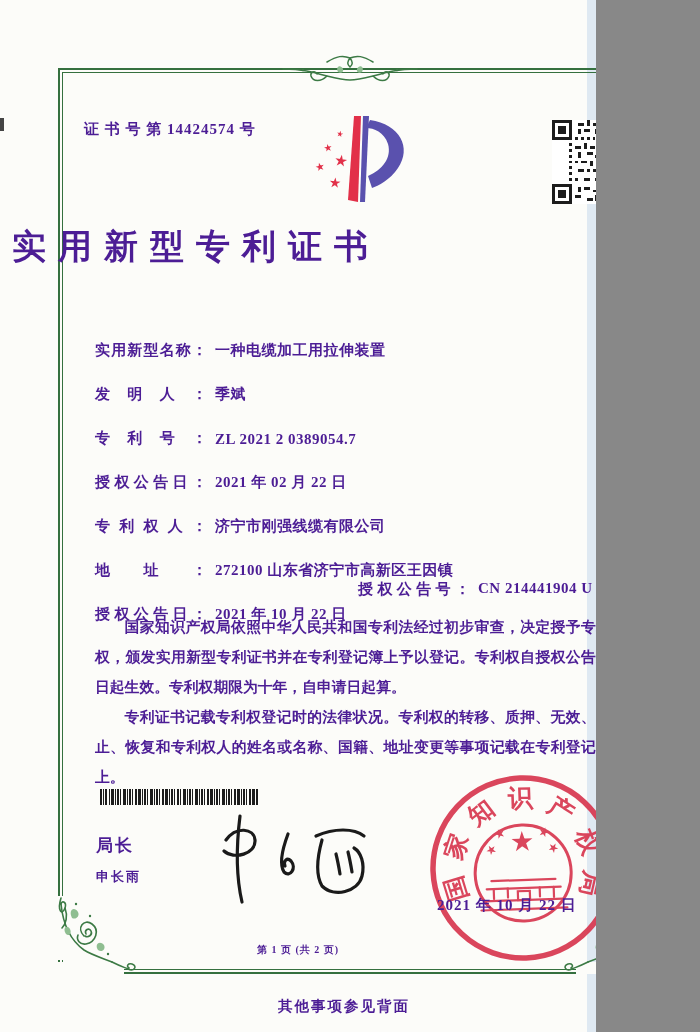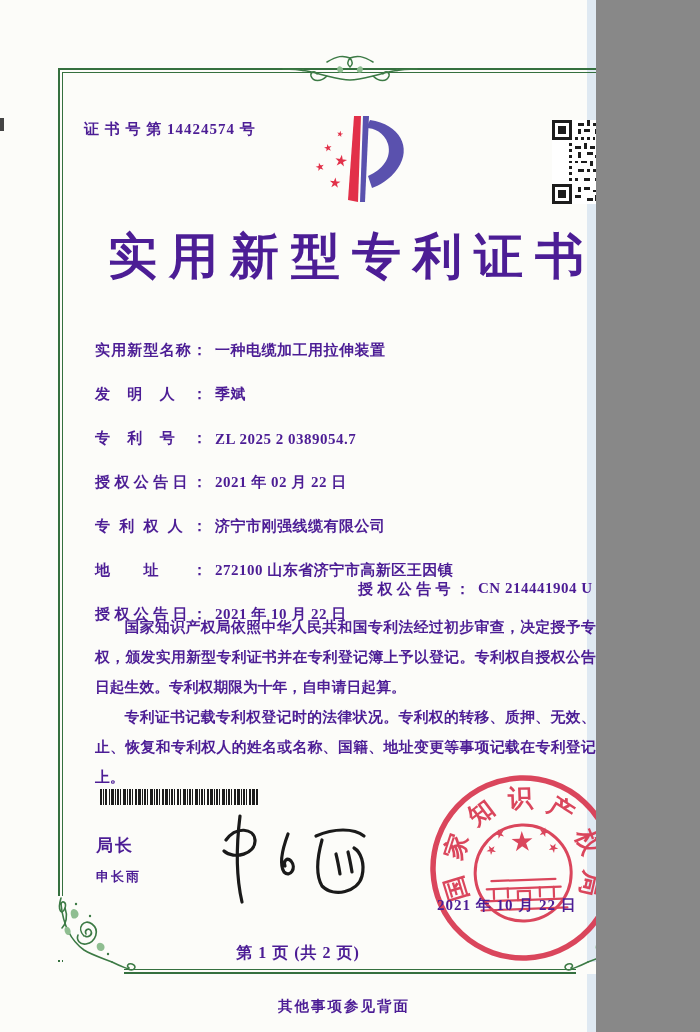--- a/index.html
+++ b/index.html
@@ -8,41 +8,41 @@
   .scan-edge{position:absolute;right:0;top:0;width:9px;height:100%;background:#dfe9f2;}
   .speck{position:absolute;left:0;top:118px;width:4px;height:13px;background:#444;}
   
   .frame{position:absolute;left:58px;top:68px;width:604px;height:902px;
          border:2px solid #35703f;}
   .frame::after{content:"";position:absolute;inset:2px;border:1px solid #35703f;}
   .orn{position:absolute;}
   .cert-no{position:absolute;left:84px;top:120px;font-size:15px;font-weight:700;letter-spacing:1px;}
   .logo{position:absolute;left:294px;top:112px;width:120px;height:104px;}
   .qr{position:absolute;left:552px;top:120px;width:84px;height:84px;}
-  .title{position:absolute;left:0;top:224px;width:100%;text-align:right;
-         font-size:49px;font-weight:900;letter-spacing:12px;}
+  .title{position:absolute;left:12px;top:224px;width:100%;text-align:left;
+         font-size:34px;font-weight:900;letter-spacing:12px;}
   .fields{position:absolute;left:95px;top:316px;width:525px;font-size:15px;}
   .frow{position:relative;height:44px;display:flex;align-items:flex-end;}
   .flabel{display:inline-block;width:112px;text-align:justify;text-align-last:justify;
           font-weight:700;flex:0 0 112px;}
   .fvalue{font-weight:600;margin-left:8px;letter-spacing:.5px;white-space:nowrap;}
   .pair2{position:absolute;left:263px;top:0;display:flex;}
   .paras{position:absolute;left:95px;top:612px;width:516px;font-size:14.8px;line-height:30px;
          font-weight:600;text-align:justify;}
   .paras p{margin:0;text-indent:2em;}
   .sig-title{position:absolute;left:96px;top:834px;font-size:17px;font-weight:700;letter-spacing:2px;}
   .sig-name{position:absolute;left:96px;top:868px;font-size:13px;font-weight:700;letter-spacing:2px;}
   .sig{position:absolute;left:196px;top:806px;width:200px;height:100px;}
   .seal{position:absolute;left:423px;top:768px;width:200px;height:200px;opacity:.92;
         transform:rotate(-2deg);}
   .seal-date{position:absolute;left:437px;top:896px;font-size:15px;font-weight:700;
              letter-spacing:1px;z-index:5;}
   .barcode{position:absolute;left:100px;top:789px;width:158px;height:16px;}
   .page-num{position:absolute;left:0;top:943px;width:100%;text-align:center;
-            font-size:16px;font-weight:600;letter-spacing:1px;z-index:4;background:transparent;}
+            font-size:10px;font-weight:600;letter-spacing:1px;z-index:4;background:transparent;}
   .back-note{position:absolute;left:0;top:997px;width:100%;text-align:center;
              font-size:14.5px;font-weight:700;letter-spacing:2px;padding-left:46px;}
 </style>
 </head>
 <body>
 
 <div class="page">
   <div class="scan-edge"></div>
   <div class="speck"></div>
 
@@ -161,21 +161,21 @@
     <div class="frow">
       <span class="flabel">实用新型名称：</span>
       <span class="fvalue">一种电缆加工用拉伸装置</span>
     </div>
     <div class="frow">
       <span class="flabel">发明人：</span>
       <span class="fvalue">季斌</span>
     </div>
     <div class="frow">
       <span class="flabel">专利号：</span>
-      <span class="fvalue">ZL 2025 2 0389054.7</span>
+      <span class="fvalue">ZL 2021 2 0389054.7</span>
     </div>
     <div class="frow">
       <span class="flabel">授权公告日：</span>
       <span class="fvalue">2021 年 02 月 22 日</span>
     </div>
     <div class="frow">
       <span class="flabel">专利权人：</span>
       <span class="fvalue">济宁市刚强线缆有限公司</span>
     </div>
     <div class="frow">

